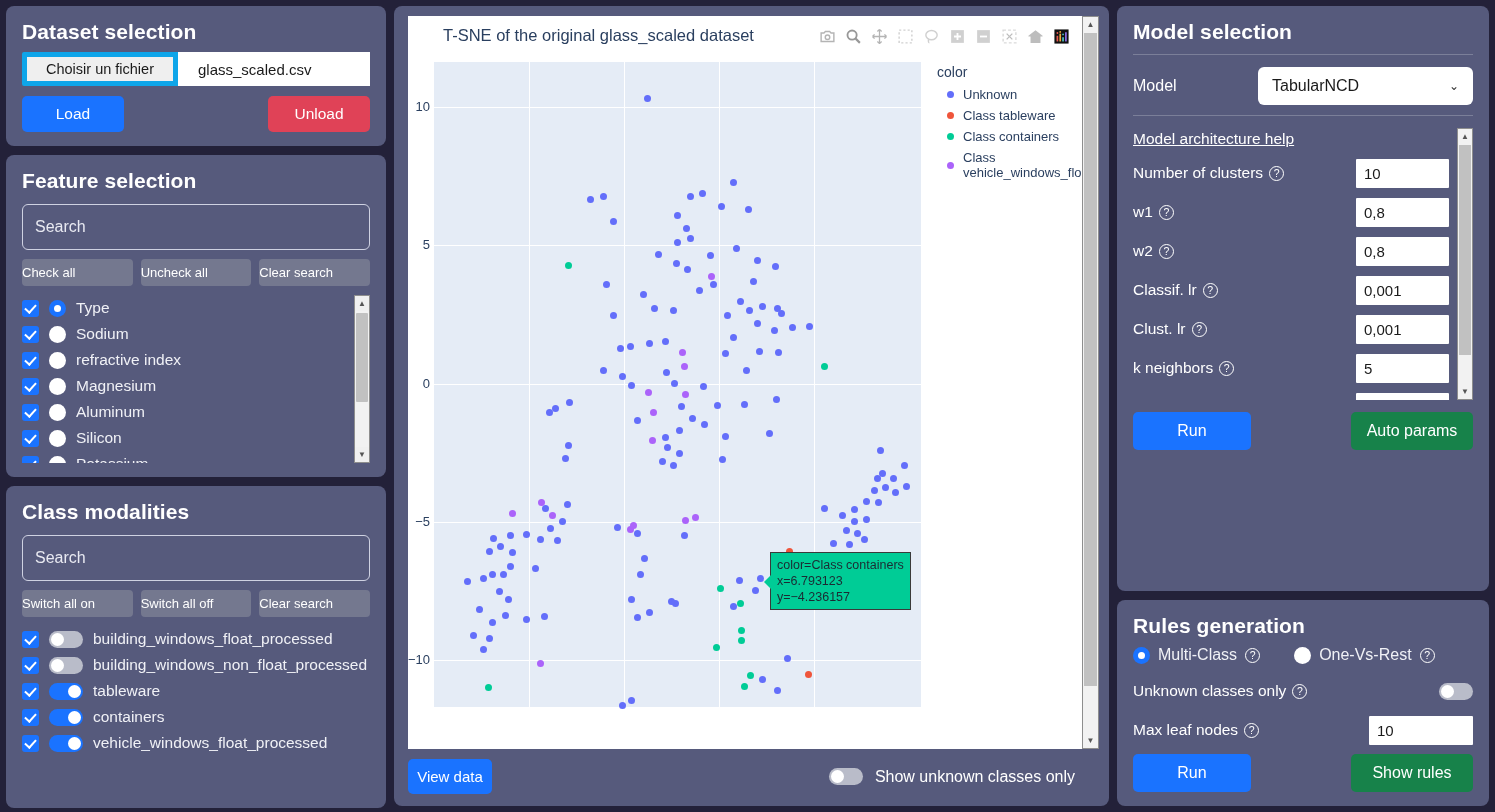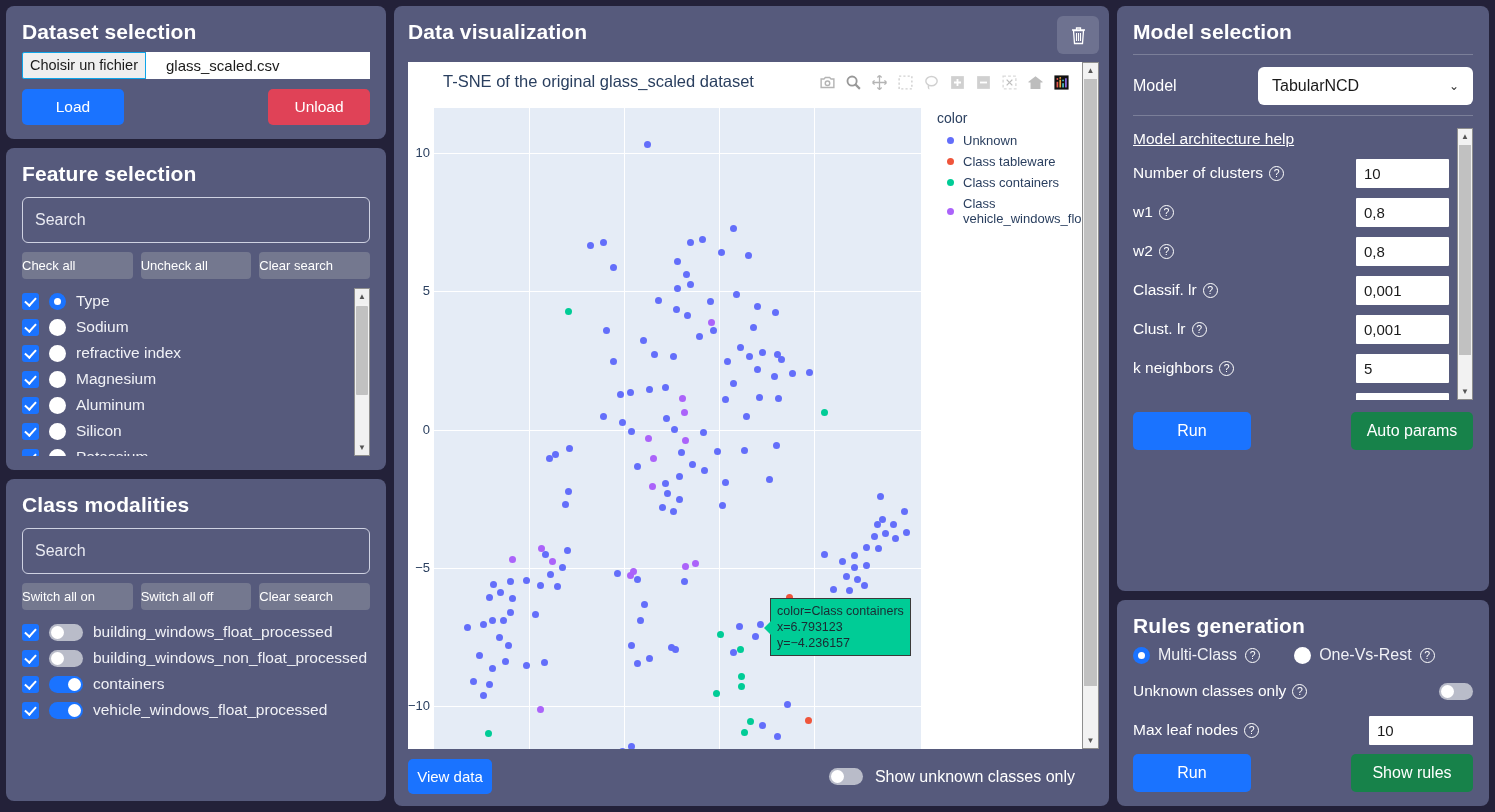--- a/index.html
+++ b/index.html
@@ -31,24 +31,24 @@
     font-weight: bold;
     color: #ffffff;
     margin: 4px 0 8px 0;
     letter-spacing: .1px;
   }
 
   
   .file-row { display: flex; margin-bottom: 10px; }
   .file-btn {
     background: #efefef;
-    border: 1px solid #0ea5e9;
+    border: 5px solid #0ea5e9;
     color: #1a1a1a;
     font-size: 14.5px;
-    padding: 4px 7px;
+    padding: 4px 19px;
     border-radius: 2px 0 0 2px;
     white-space: nowrap;
     font-family: "Liberation Sans", sans-serif;
   }
   .file-name {
     flex: 1;
     background: #ffffff;
     border: 1px solid #ffffff;
     border-left: none;
     color: #1a1a1a;
@@ -489,44 +489,40 @@
               <div class="row-label">building_windows_float_processed</div>
             </div>
             <div class="row">
               <div class="cb"></div>
               <div class="toggle"></div>
               <div class="row-label">building_windows_non_float_processed</div>
             </div>
             <div class="row">
               <div class="cb"></div>
               <div class="toggle on"></div>
+              <div class="row-label">tableware</div>
+            </div>
+            <div class="row">
+              <div class="cb"></div>
+              <div class="toggle on"></div>
               <div class="row-label">containers</div>
             </div>
             <div class="row">
               <div class="cb"></div>
               <div class="toggle on"></div>
               <div class="row-label">vehicle_windows_float_processed</div>
             </div>
           </div>
       </div>
     </div>
 
   </div>
 
   <div class="col-mid">
     <div class="viz-panel">
-      <div class="viz-head">
-        <div class="panel-title" style="margin:4px 0 0 0;">Data visualization</div>
-        <div class="trash-btn">
-          <svg width="17" height="19" viewBox="0 0 17 19">
-            <path d="M2 4h13M6.5 2h4v2h-4zM3.5 4.5l1 13h8l1-13z" fill="none" stroke="#ffffff" stroke-width="1.3"></path>
-            <path d="M6.5 7v8M8.5 7v8M10.5 7v8" stroke="#ffffff" stroke-width="1.1"></path>
-          </svg>
-        </div>
-      </div>
 
       <div class="viz-body">
         <div class="plot-area">
           <div class="plot-title">T-SNE of the original glass_scaled dataset</div>
 
           <div class="modebar">
 
             <svg class="mb-icon" viewBox="0 0 24 24">
               <path d="M3 7h4l2-2h6l2 2h4v12H3z" fill="none" stroke="#777" stroke-width="2"></path>
               <circle cx="12" cy="13" r="3.2" fill="none" stroke="#777" stroke-width="2"></circle>

